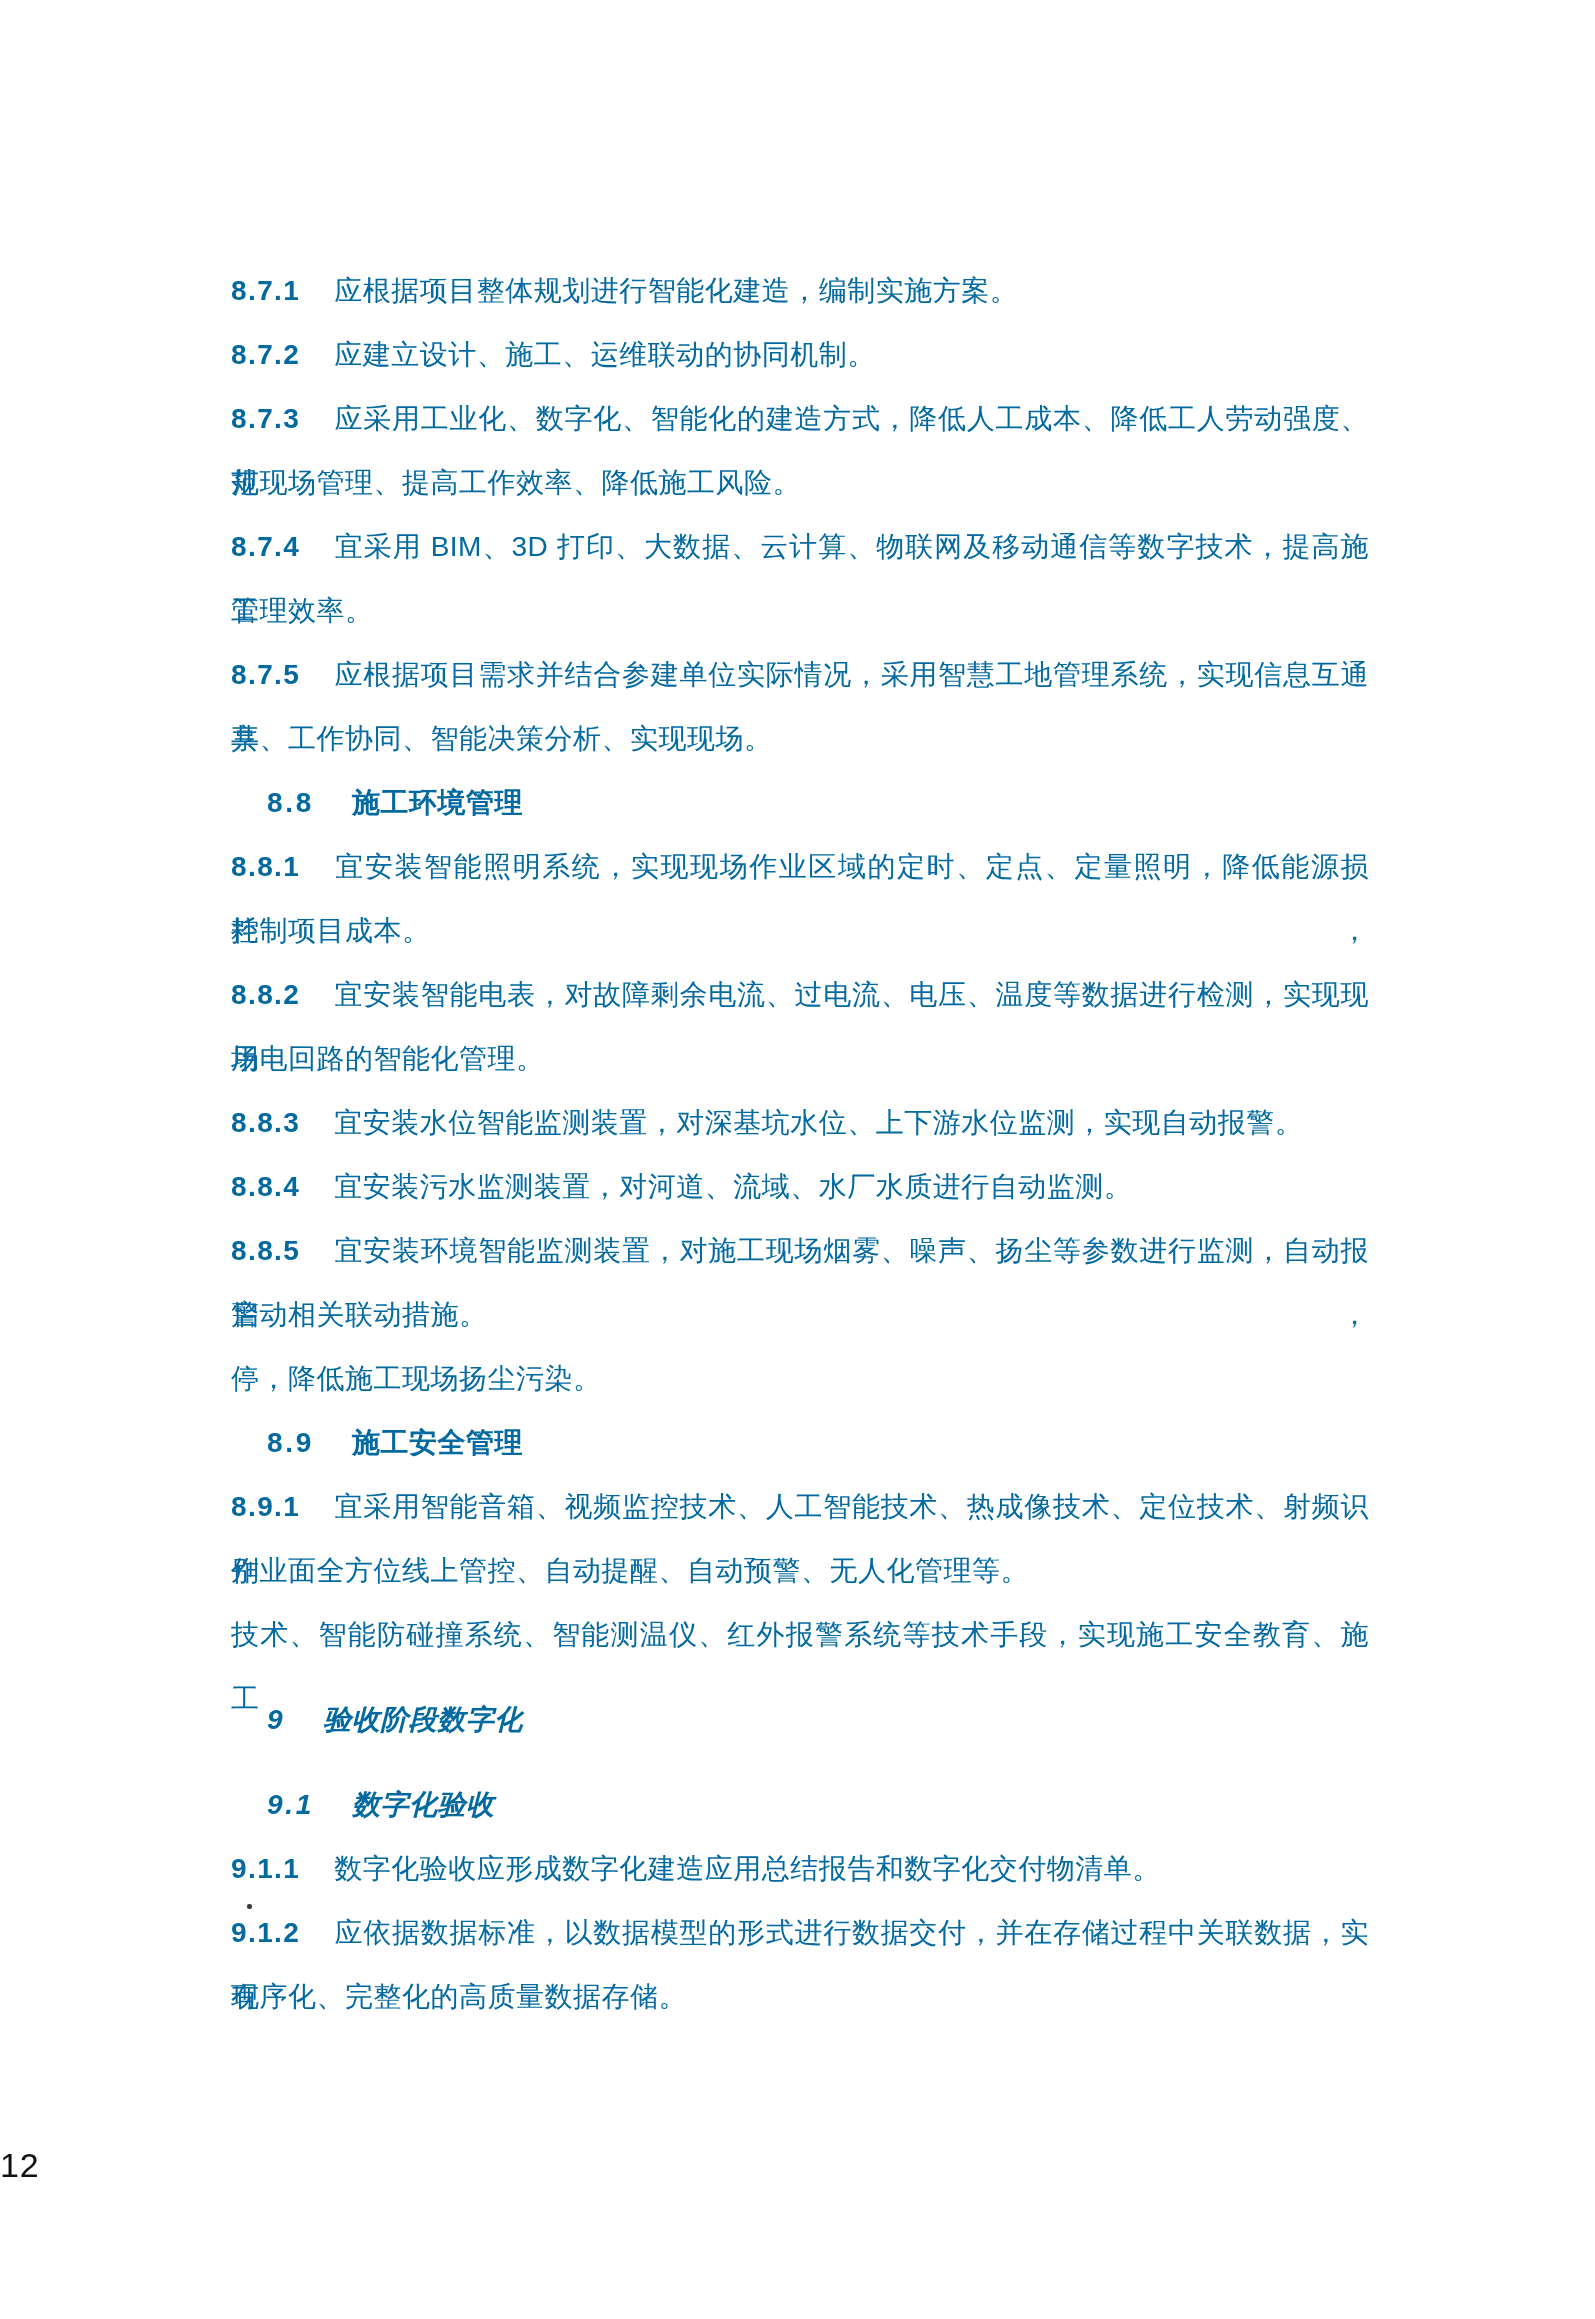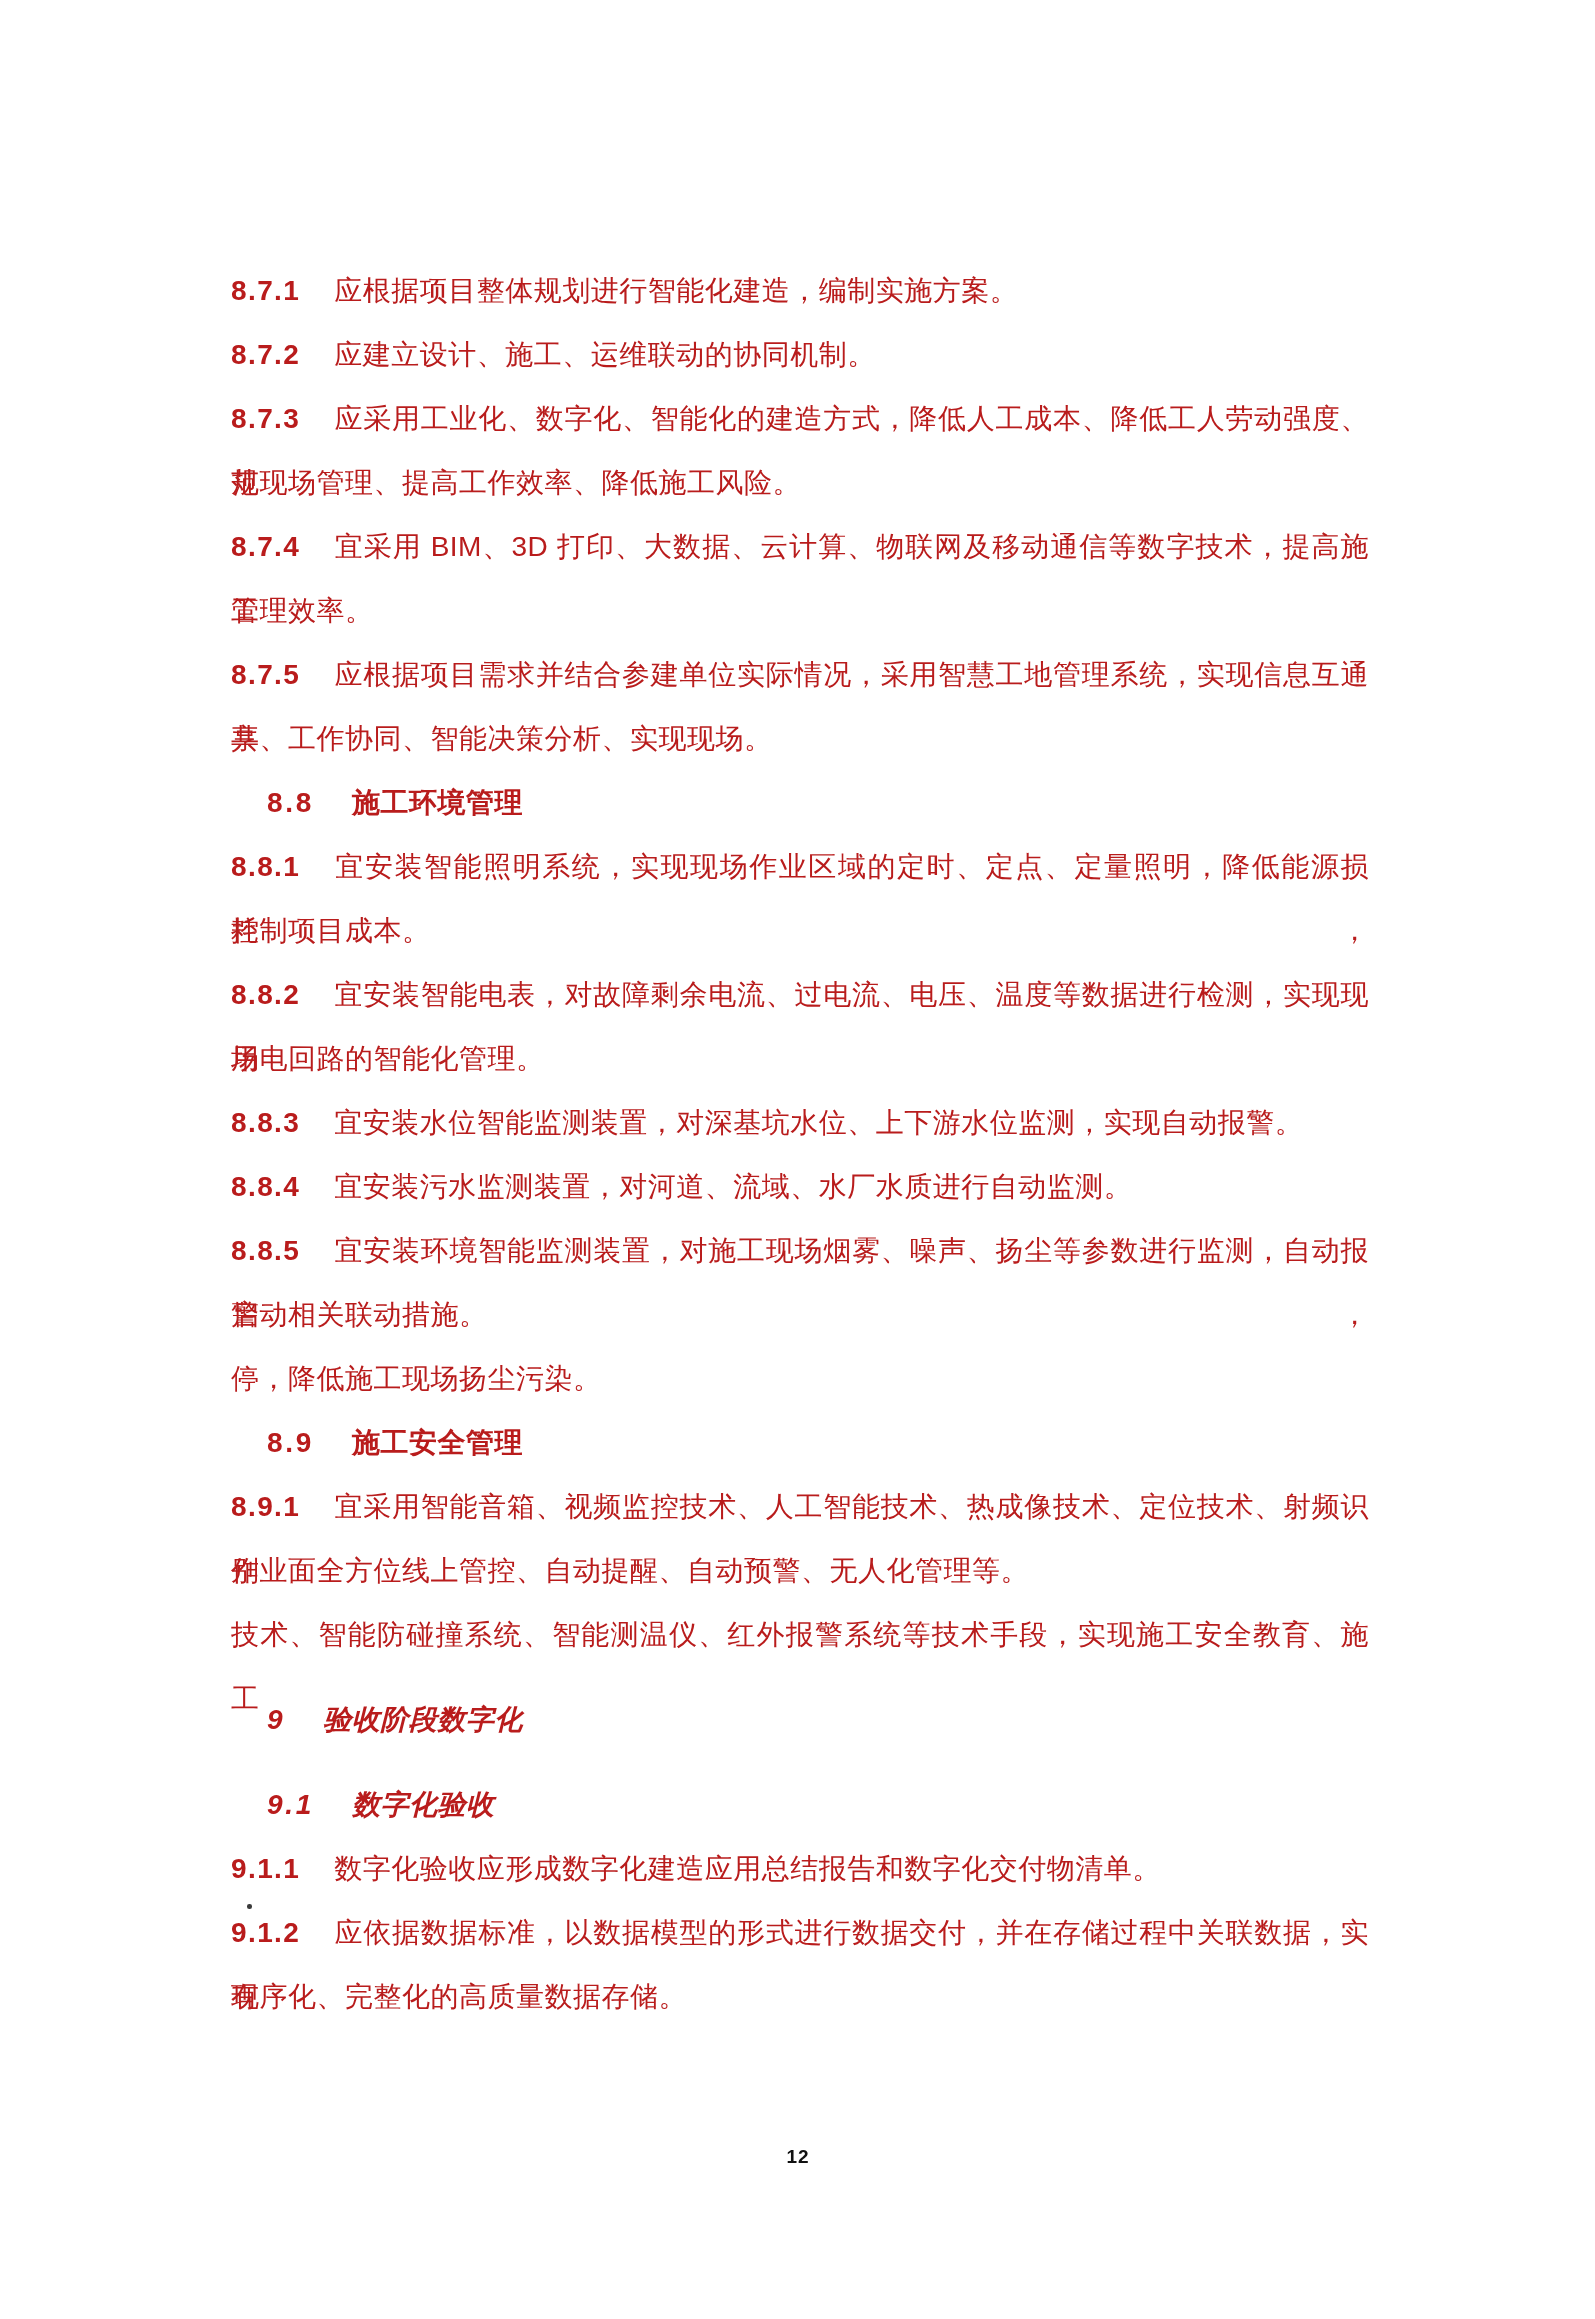--- a/index.html
+++ b/index.html
@@ -18,44 +18,43 @@
     top: 259px;
     width: 1138px;
   }
   .block { margin: 0; }
   .block.spaced { margin-top: 21px; font-style: italic; }
   .line {
     font-size: 28px;
     line-height: 64px;
     height: 64px;
     letter-spacing: 0.5px;
-    color: #b91c1c;
+    color: #0369a1;
     white-space: nowrap;
   }
   .line.justify {
     white-space: normal;
     text-align: justify;
     text-align-last: justify;
   }
   .kind-heading .line, .kind-chapter .line { font-weight: 700; margin-left: 36px; }
   .kind-clause .line { font-weight: 500; }
   .num {
     font-weight: 700;
     letter-spacing: 1.4px;
     margin-right: 34px;
   }
   .kind-heading .num, .kind-chapter .num { letter-spacing: 2.7px; margin-right: 38px; }
   .page-number {
     position: absolute;
     left: 0;
     right: 0;
     top: 2146px;
-    text-align: center;
-    font-size: 19px;
-    font-weight: 700;
+    font-size: 34px;
+    font-weight: 400;
     letter-spacing: 0.9px;
     color: #111111;
   }
   .scan-artifact {
     position: absolute;
     left: 247px;
     top: 1904px;
     width: 4.5px;
     height: 4.5px;
     border-radius: 50%;

